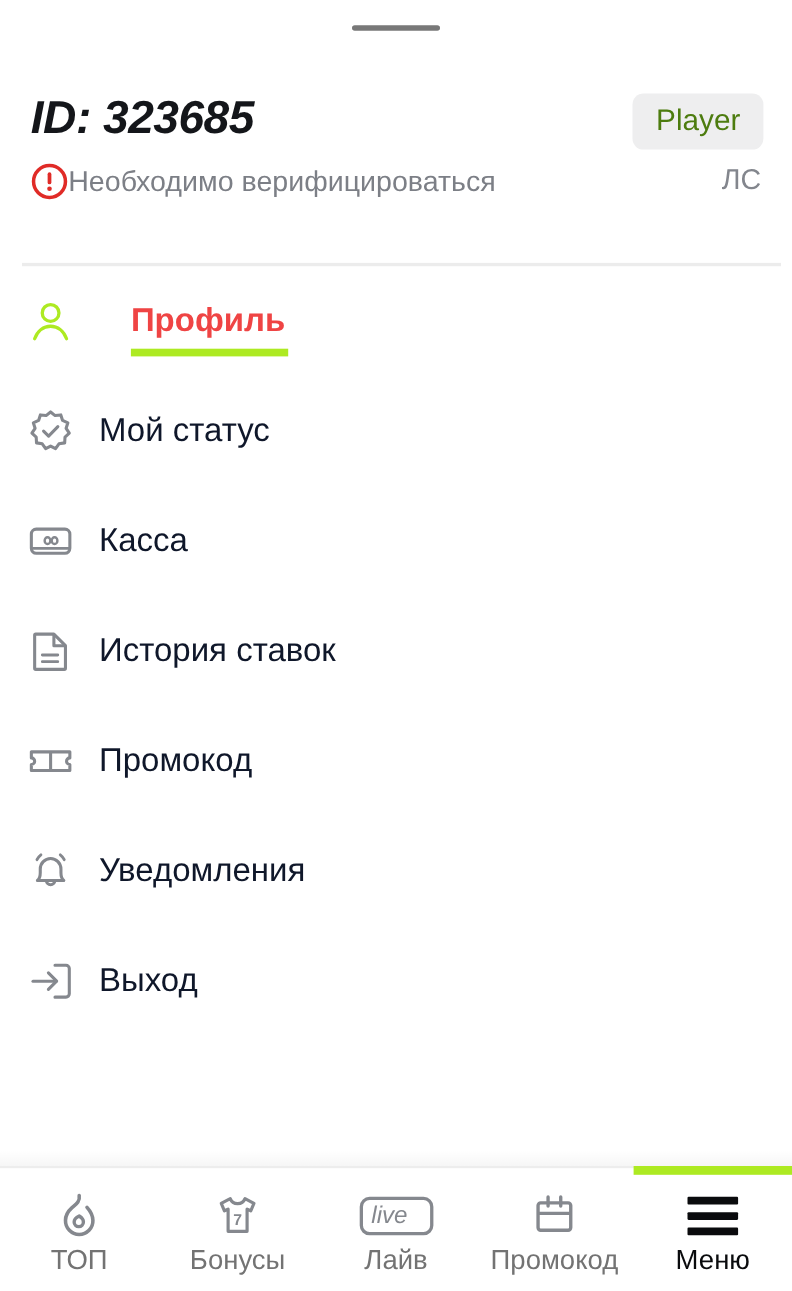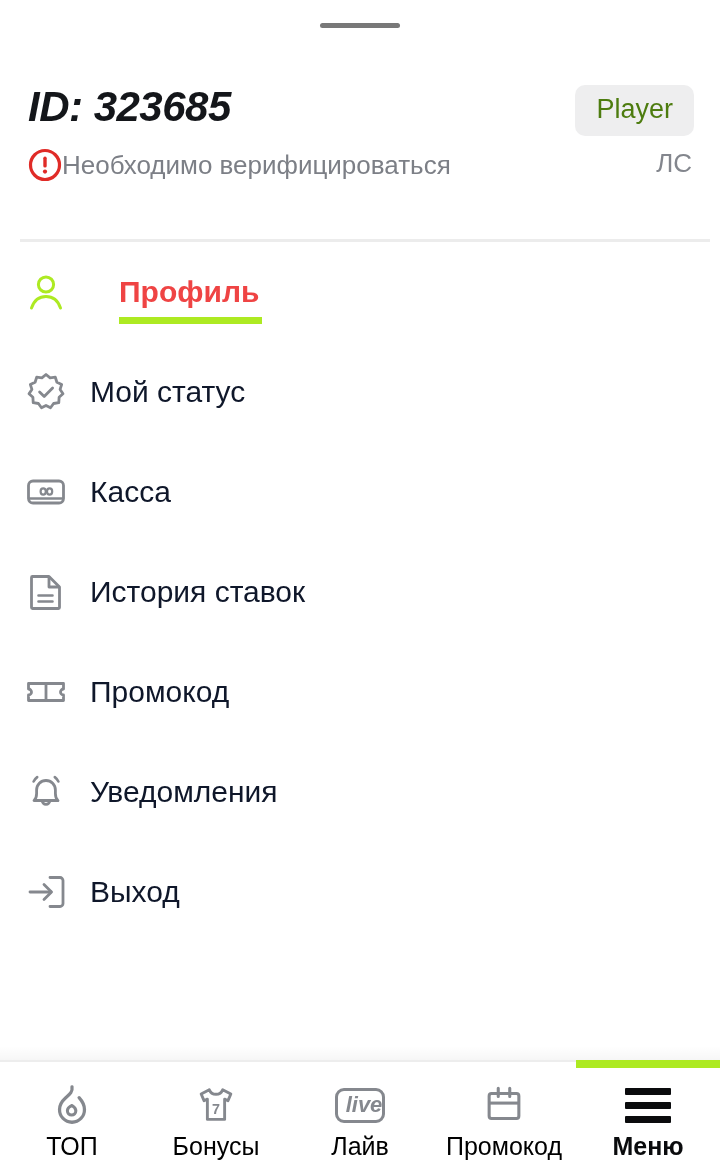--- a/index.html
+++ b/index.html
@@ -117,31 +117,31 @@
     align-items:center; justify-content:flex-start;
     padding-top:20px;
   }
   .nav-icon {
     height:46px; width:48px;
     display:flex; align-items:center; justify-content:center;
     margin-bottom:6px;
   }
   .nav-icon svg { display:block; }
   .nav-label {
-    font-size:25px; color:#000000; line-height:1;
-  }
-  .nav-item.active .nav-label { color:#0a0b0d; font-weight:bold; }
+    font-size:25px; color:#737373; line-height:1;
+  }
+  .nav-item.active .nav-label { color:#0a0b0d; font-weight:normal; }
   .nav-indicator {
     position:absolute; top:-2px; left:0; width:100%; height:8px;
     background:#adea22;
   }
   .live-box {
     border:3px solid #85888e; border-radius:9px;
-    padding:3px 0 4px 8px;
-    font-size:22px; font-style:italic; font-weight:bold;
+    padding:3px 20px 4px 8px;
+    font-size:22px; font-style:italic; font-weight:normal;
     color:#85888e; line-height:1;
   }
   .burger { width:46px; }
   .burger i {
     display:block; height:7px; background:#0a0b0d;
     border-radius:1px; margin-bottom:7px;
   }
   .burger i:last-child { margin-bottom:0; }
 </style>
 </head>

